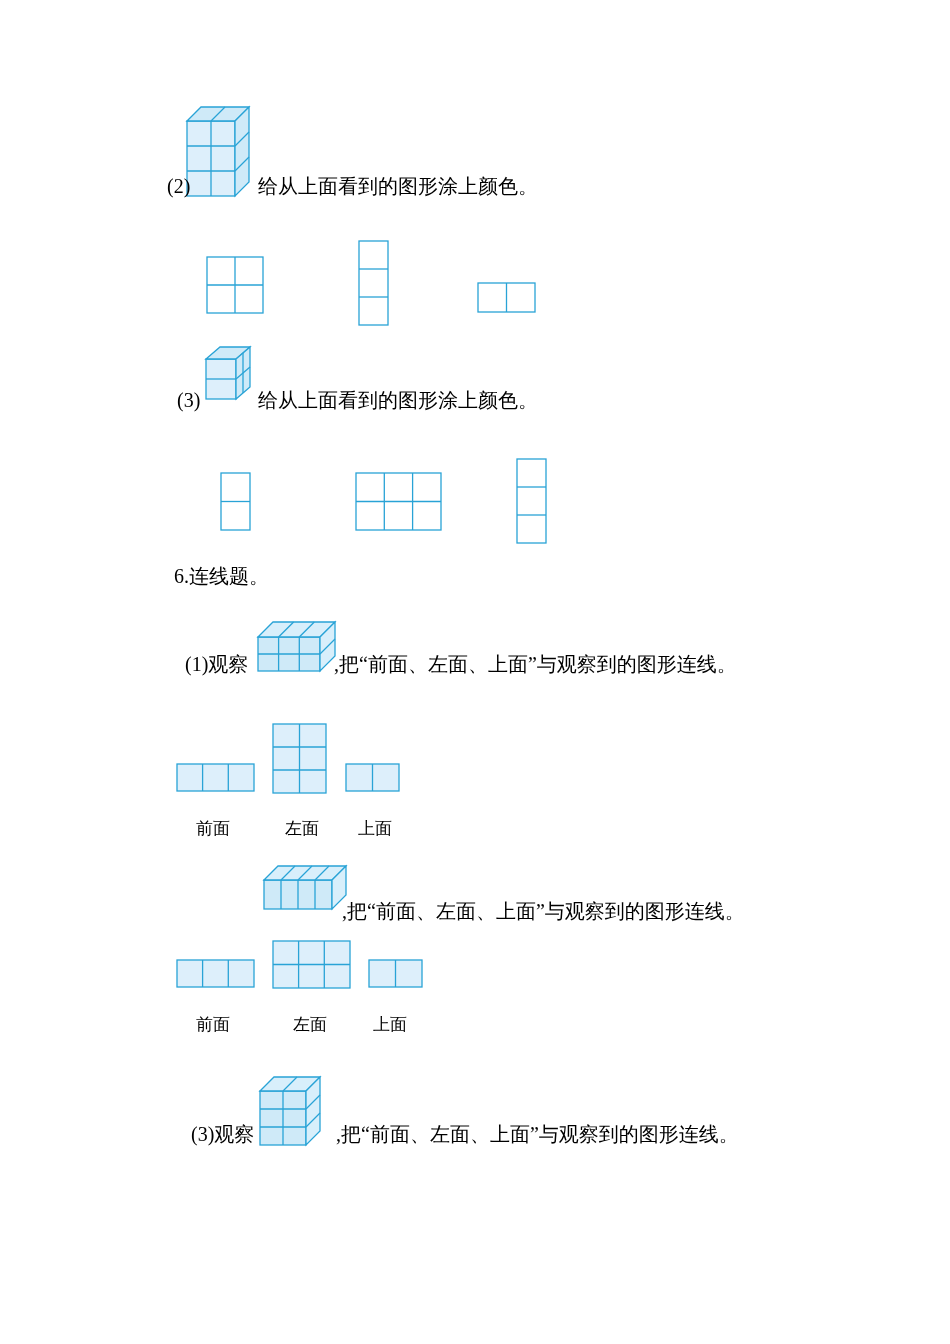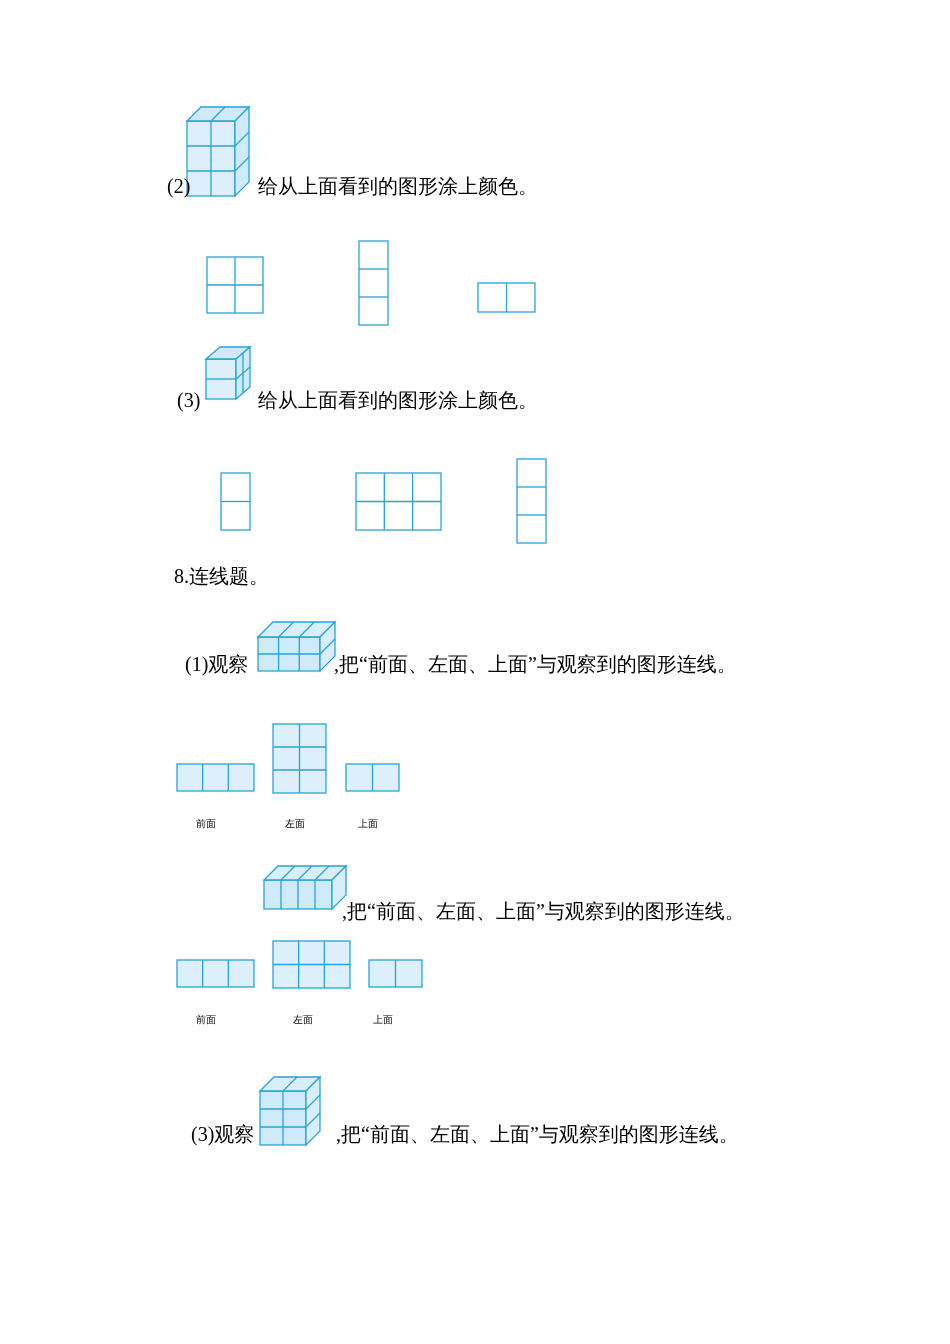--- a/index.html
+++ b/index.html
@@ -25,21 +25,21 @@
     position: absolute;
     font-family: "Liberation Serif", serif;
     font-size: 20px;
     line-height: 28px;
     white-space: nowrap;
     color: #000;
   }
   .small-label {
     position: absolute;
     font-family: "Liberation Serif", serif;
-    font-size: 10px;
+    font-size: 17px;
     white-space: nowrap;
     color: #000;
   }
   .fig {
     position: absolute;
   }
   svg { display: block; overflow: visible; }
 </style>
 </head>
 <body>
@@ -136,21 +136,21 @@
   <div class="fig" style="left:516px; top:458px;">
     <svg width="34" height="90" viewBox="0 0 34 90">
       <g stroke="#29a3d6" stroke-width="1.3" fill="#ffffff">
         <rect x="1" y="1" width="29" height="84"></rect>
         <line x1="1" y1="29" x2="30" y2="29"></line>
         <line x1="1" y1="57" x2="30" y2="57"></line>
       </g>
     </svg>
   </div>
 
-  <div class="txt" style="left:174px; top:562px;">8.连线题。</div>
+  <div class="txt" style="left:174px; top:562px;">6.连线题。</div>
 
   <div class="txt" style="left:185px; top:650px;text-align:right;"><span>(1)</span><span>观察</span></div>
   <div class="fig" style="left:256px; top:620px;">
     <svg width="80" height="55" viewBox="0 0 80 55">
       <g stroke="#29a3d6" stroke-width="1.3" fill="#cfeaf8">
         <rect x="2" y="17" width="62" height="34"></rect>
         <line x1="22.6" y1="17" x2="22.6" y2="51"></line>
         <line x1="43.3" y1="17" x2="43.3" y2="51"></line>
         <line x1="2" y1="34" x2="64" y2="34"></line>
         <polygon points="2,17 17,2 79,2 64,17" fill="#d8effb"></polygon>

